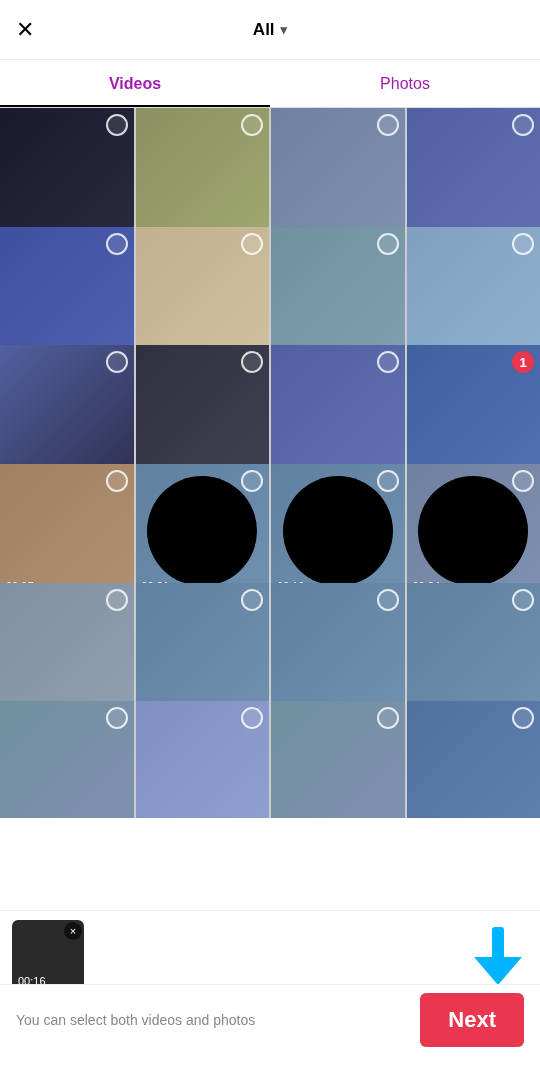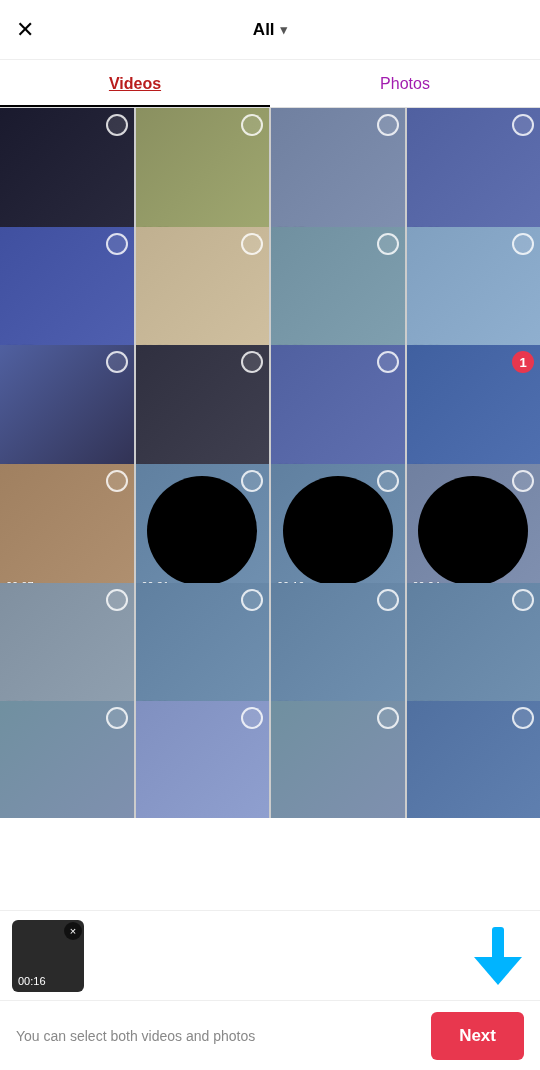--- a/index.html
+++ b/index.html
@@ -57,23 +57,22 @@
       display: flex;
       align-items: center;
       justify-content: center;
       font-size: 16px;
       font-weight: 500;
       color: #a21caf;
       cursor: pointer;
       position: relative;
     }
     .tab.active {
-      color: #b91c1c;
+      color: #a21caf;
       font-weight: 700;
-      text-decoration: underline;
     }
     .tab.active::after {
       content: '';
       position: absolute;
       bottom: 0;
       left: 0;
       right: 0;
       height: 2px;
       background: #000;
     }
@@ -188,21 +187,21 @@
       justify-content: center;
     }
     .arrow-down-icon {
       width: 48px;
       height: 58px;
     }
 
     
     .footer-bar {
       position: absolute;
-      bottom: 0;
+      bottom: 16px;
       left: 0;
       right: 0;
       height: 70px;
       background: #fff;
       border-top: 1px solid #eee;
       display: flex;
       align-items: center;
       padding: 8px 16px;
       gap: 8px;
     }
@@ -210,21 +209,21 @@
       flex: 1;
       font-size: 14px;
       color: #888;
     }
     .next-btn {
       background: #e8374e;
       color: #fff;
       border: none;
       border-radius: 6px;
       padding: 14px 28px;
-      font-size: 17px;
+      font-size: 22px;
       font-weight: 600;
       cursor: pointer;
       min-width: 90px;
     }
 
     
     .cell-0 { background: linear-gradient(135deg, #1a1a2e, #2a2a3e); }
     .cell-1 { background: linear-gradient(135deg, #8a9060, #a0a870); }
     .cell-2 { background: linear-gradient(135deg, #7080a0, #8090b0); }
     .cell-3 { background: linear-gradient(135deg, #5060a0, #6070b0); }

